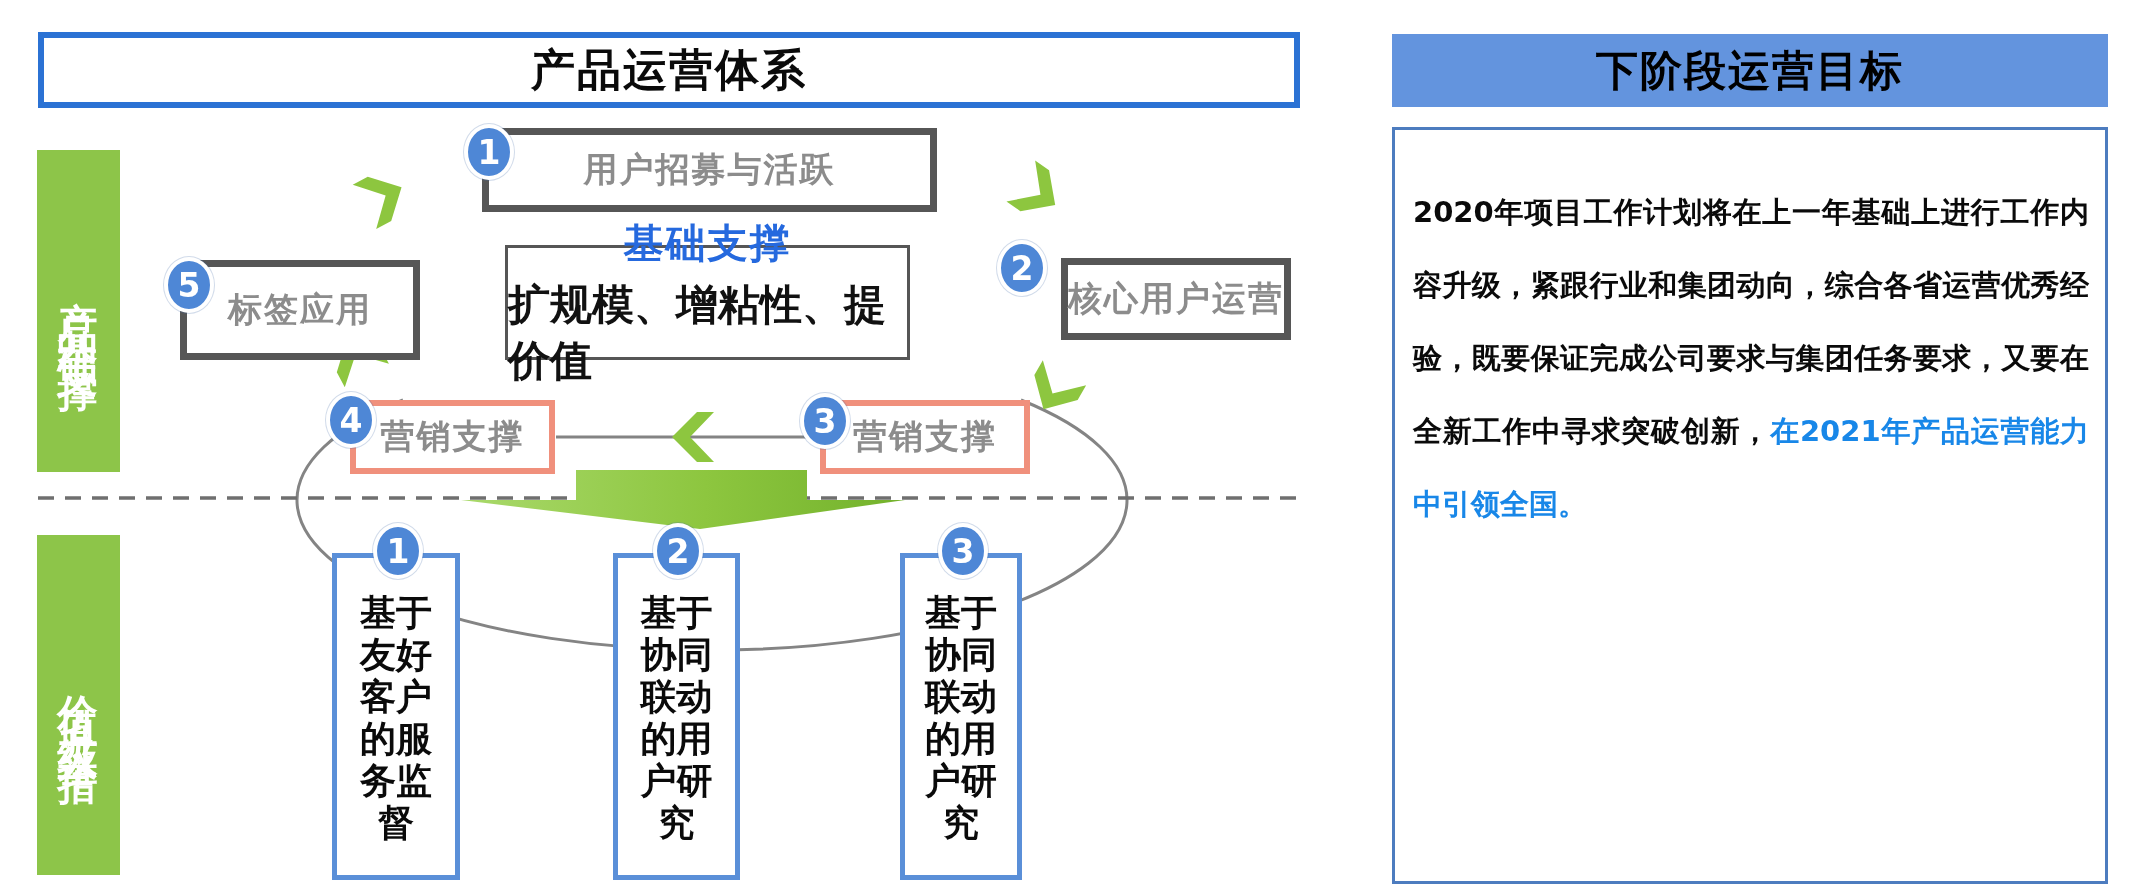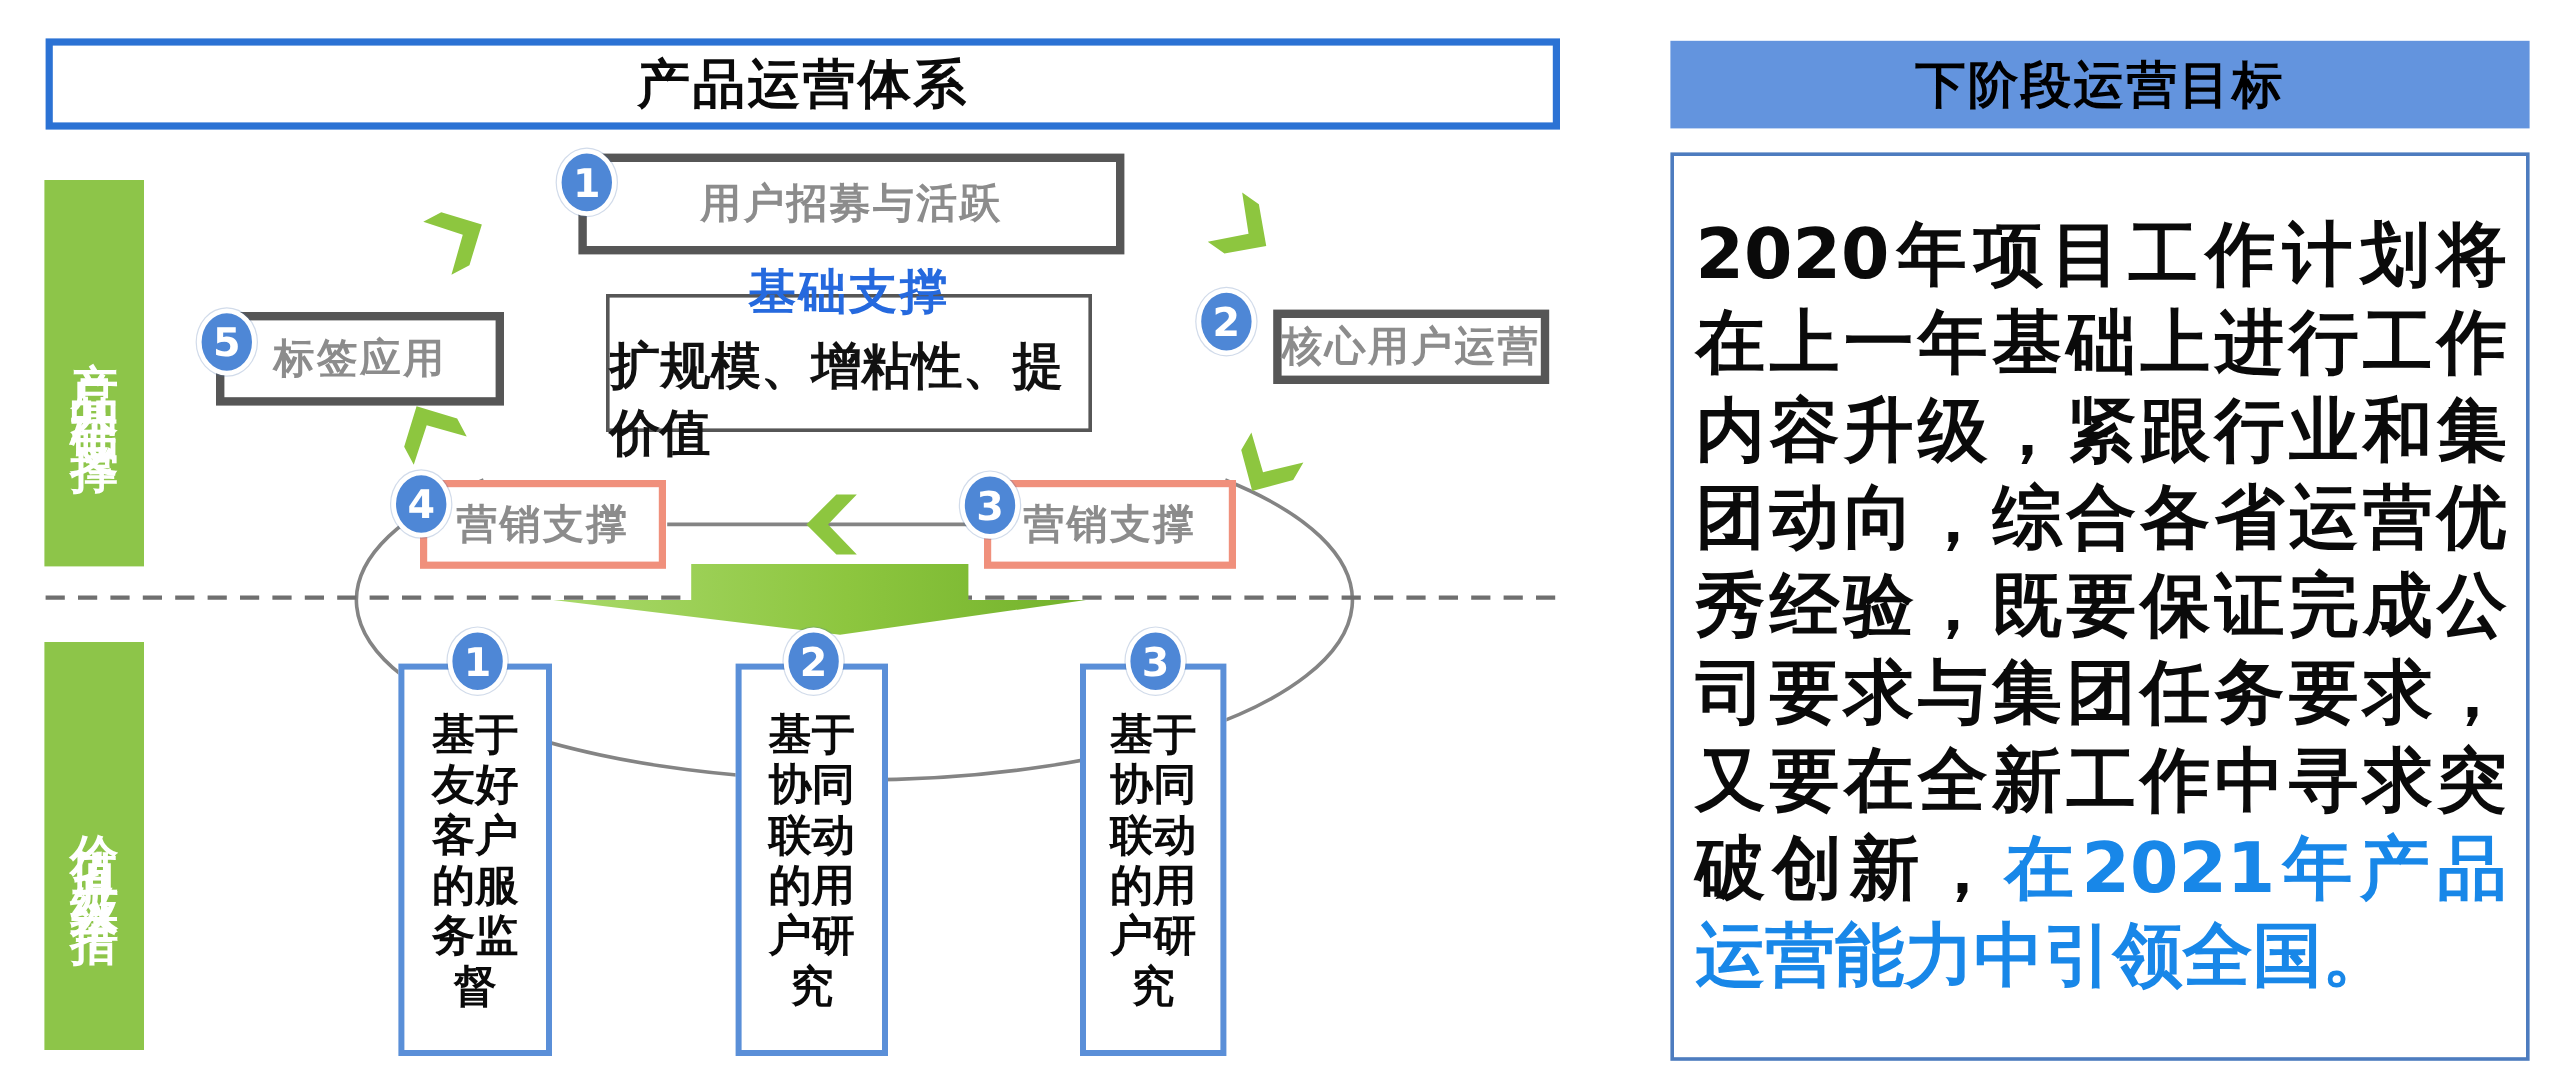--- a/index.html
+++ b/index.html
@@ -23,22 +23,22 @@
            justify-content:center;writing-mode:vertical-rl;text-orientation:upright;
            font-size:40px;font-weight:700;letter-spacing:14px;}
   .v-label.top{left:37px;top:150px;height:322px;}
   .v-label.bottom{left:37px;top:535px;height:340px;}
 
   .node{background:#fff;display:flex;align-items:center;justify-content:center;
         color:var(--gray-text);font-size:34px;font-weight:600;letter-spacing:2px;}
   .node.gray{border:7px solid var(--gray-border);}
   .node.salmon{border:6px solid var(--salmon);}
   .n1{left:482px;top:128px;width:455px;height:84px;}
-  .n2{left:1061px;top:258px;width:230px;height:62px;}
-  .n5{left:180px;top:260px;width:240px;height:78px;}
+  .n2{left:1061px;top:258px;width:230px;height:82px;}
+  .n5{left:180px;top:260px;width:240px;height:100px;}
   .n4{left:350px;top:400px;width:205px;height:74px;}
   .n3{left:820px;top:400px;width:210px;height:74px;}
 
   .center-box{left:505px;top:245px;width:405px;height:115px;border:3px solid var(--gray-border);
               background:#fff;display:flex;flex-direction:column;align-items:center;justify-content:center;gap:6px;}
   .center-box .ct{font-size:40px;font-weight:800;color:var(--center-title-blue);letter-spacing:2px;}
   .center-box .cs{font-size:42px;font-weight:800;color:#111;}
 
   .num-circle{width:50px;height:56px;border-radius:50%;background:var(--circle-blue);
               border:4px solid #fff;display:flex;align-items:center;justify-content:center;
@@ -49,21 +49,21 @@
 
   .init-box{top:553px;height:327px;border:5px solid var(--box-blue);background:#fff;
             text-align:center;font-size:36px;font-weight:700;color:#0a0a0a;line-height:42px;
             padding:34px 12px 0 12px;word-break:break-all;}
   .b1{left:332px;width:128px;} .b2{left:613px;width:127px;} .b3{left:900px;width:122px;}
 
   .rp-header{left:1392px;top:34px;width:716px;height:73px;background:var(--header-blue);
              display:flex;align-items:center;justify-content:center;color:#000000;
              font-size:42px;font-weight:700;letter-spacing:2px;}
   .rp-body{left:1392px;top:127px;width:716px;height:757px;border:3px solid var(--panel-border-blue);
-           background:#fff;padding:46px 16px 0 18px;font-size:58px;font-weight:700;
+           background:#fff;padding:46px 16px 0 18px;font-size:29px;font-weight:700;
            line-height:73px;color:#0a0a0a;text-align:justify;}
   .rp-body .hl{color:var(--accent-blue-text);}
 </style>
 </head>
 <body>
 
 <div class="canvas">
 
   <svg class="layer" viewBox="0 0 2130 896">
     <defs>

